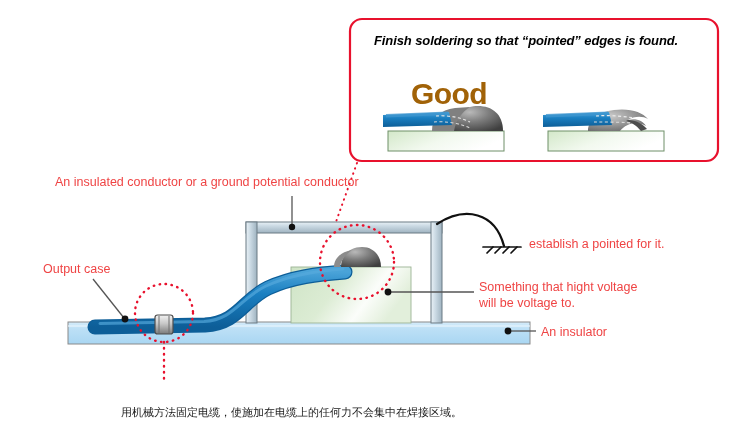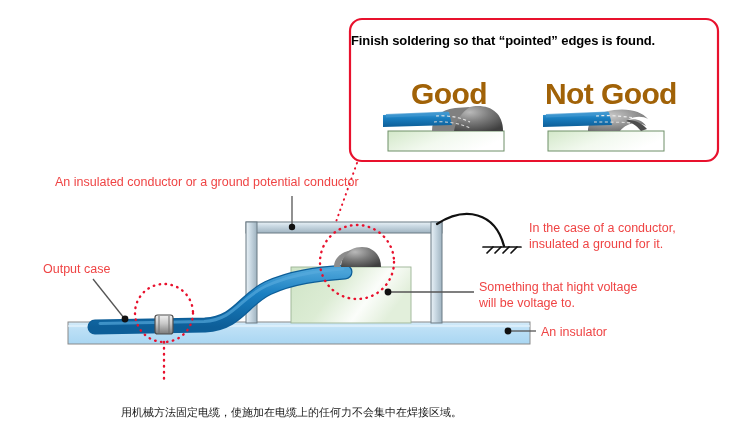--- a/index.html
+++ b/index.html
@@ -209,33 +209,31 @@
       <line x1="389" y1="292" x2="474" y2="292" stroke="#555555" stroke-width="1.3"></line>
       <circle cx="388" cy="292" r="3.4" fill="#111111"></circle>
     </g>
 
     <g>
       <line x1="509" y1="331" x2="536" y2="331" stroke="#555555" stroke-width="1.3"></line>
       <circle cx="508" cy="331" r="3.4" fill="#111111"></circle>
     </g>
   </svg>
 
-  <div class="txt callout-title" style="left:351px; top:33px;">Finish soldering so that “pointed” edges is found.</div>
+  <div class="txt callout-title" style="left:374px; top:33px;font-style:italic;">Finish soldering so that “pointed” edges is found.</div>
 
   <div class="txt verdict" style="left:411px; top:76px;">Good</div>
 
-  <div class="txt verdict" style="left:545px; top:76px;">Not Good</div>
 
   <div class="txt lbl" style="left:55px; top:175px;">An insulated conductor or a ground potential conductor</div>
 
   <div class="txt lbl" style="left:43px; top:262px;">Output case</div>
 
-  <div class="txt lbl" style="left:529px; top:221px;">In the case of a conductor,</div>
-
-  <div class="txt lbl" style="left:529px; top:237px;">insulated a ground for it.</div>
+
+  <div class="txt lbl" style="left:529px; top:237px;">establish a pointed for it.</div>
 
   <div class="txt lbl" style="left:479px; top:280px;">Something that hight voltage</div>
 
   <div class="txt lbl" style="left:479px; top:296px;">will be voltage to.</div>
 
   <div class="txt lbl" style="left:541px; top:325px;">An insulator</div>
 
   <div class="txt caption-cn" style="left:121px; top:406px;">用机械方法固定电缆，使施加在电缆上的任何力不会集中在焊接区域。</div>
 
 </div>

